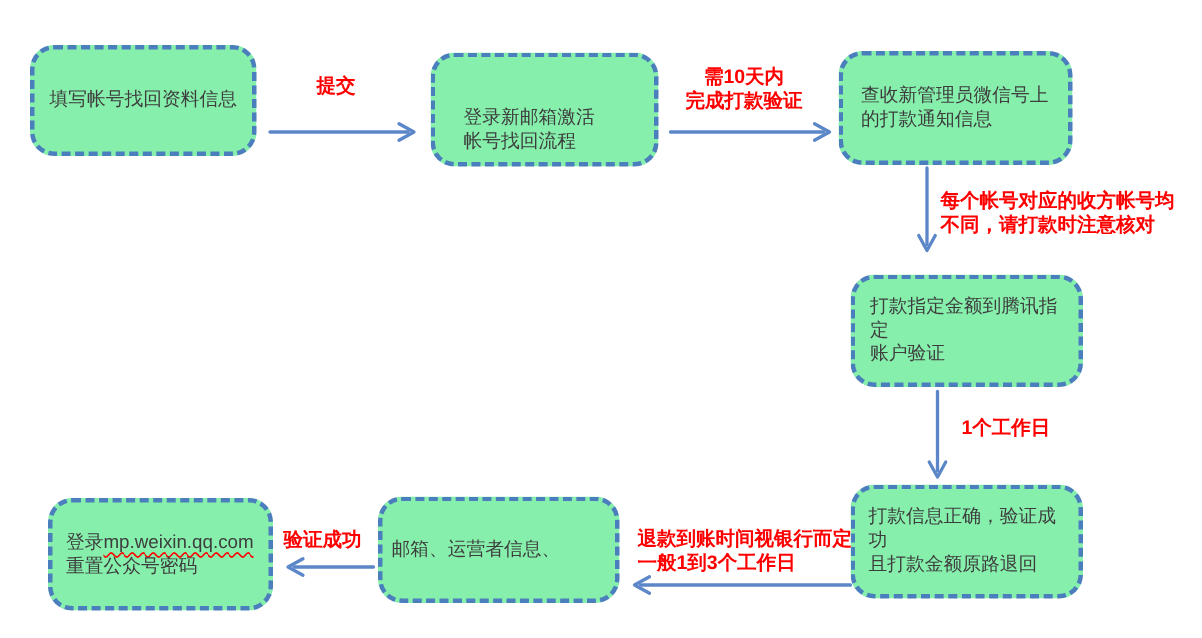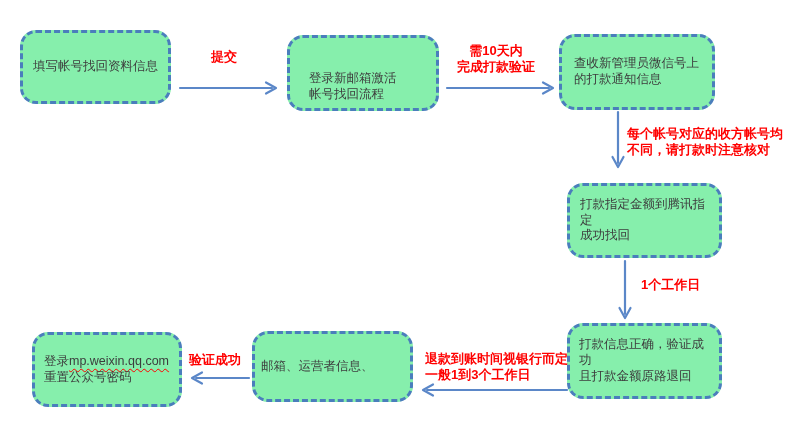--- a/index.html
+++ b/index.html
@@ -105,21 +105,21 @@
   <div class="node" style="left:559px; top:34px; width:156px; height:76px;">
     <div class="node-text" style="padding-left:12px;">
       <span class="line">查收新管理员微信号上</span>
       <span class="line">的打款通知信息</span>
     </div>
   </div>
 
   <div class="node" style="left:567px; top:183px; width:155px; height:75px;">
     <div class="node-text" style="padding-left:10px;">
       <span class="line">打款指定金额到腾讯指定</span>
-      <span class="line">成功找回</span>
+      <span class="line">账户验证</span>
     </div>
   </div>
 
   <div class="node" style="left:567px; top:323px; width:155px; height:76px;">
     <div class="node-text" style="padding-left:9px;">
       <span class="line">打款信息正确，验证成功</span>
       <span class="line">且打款金额原路退回</span>
     </div>
   </div>
 

